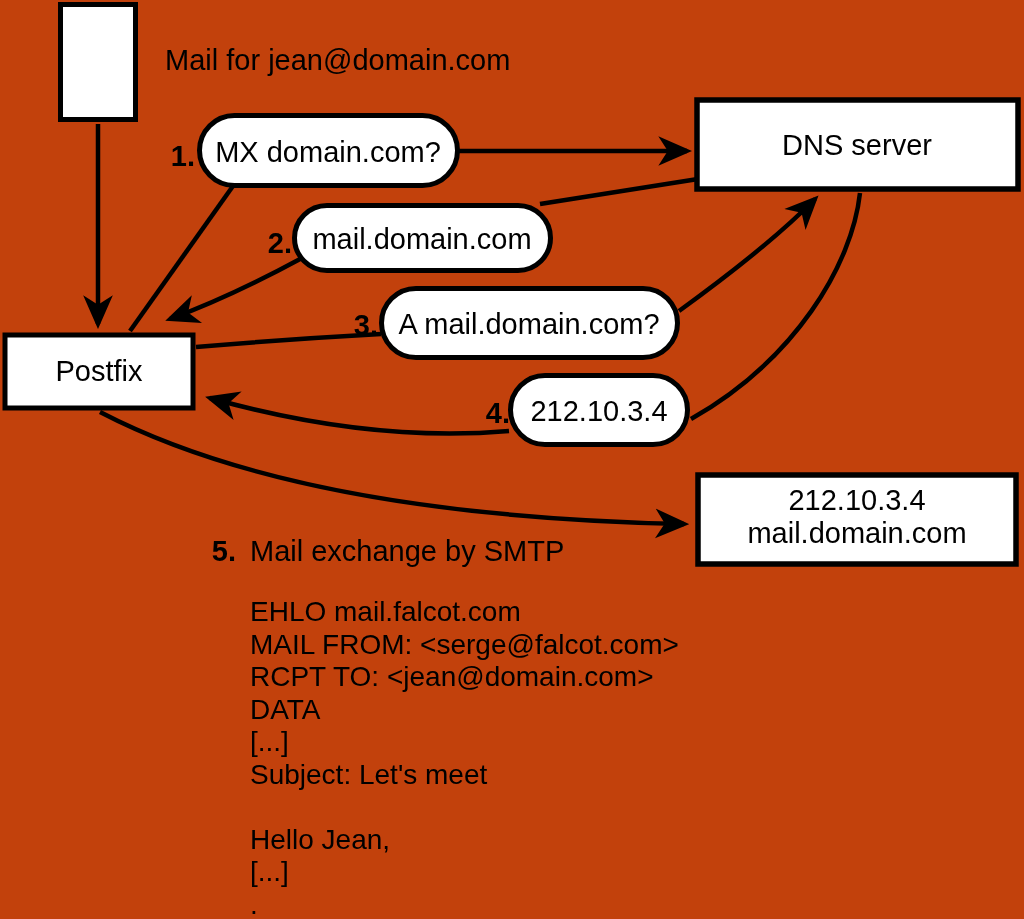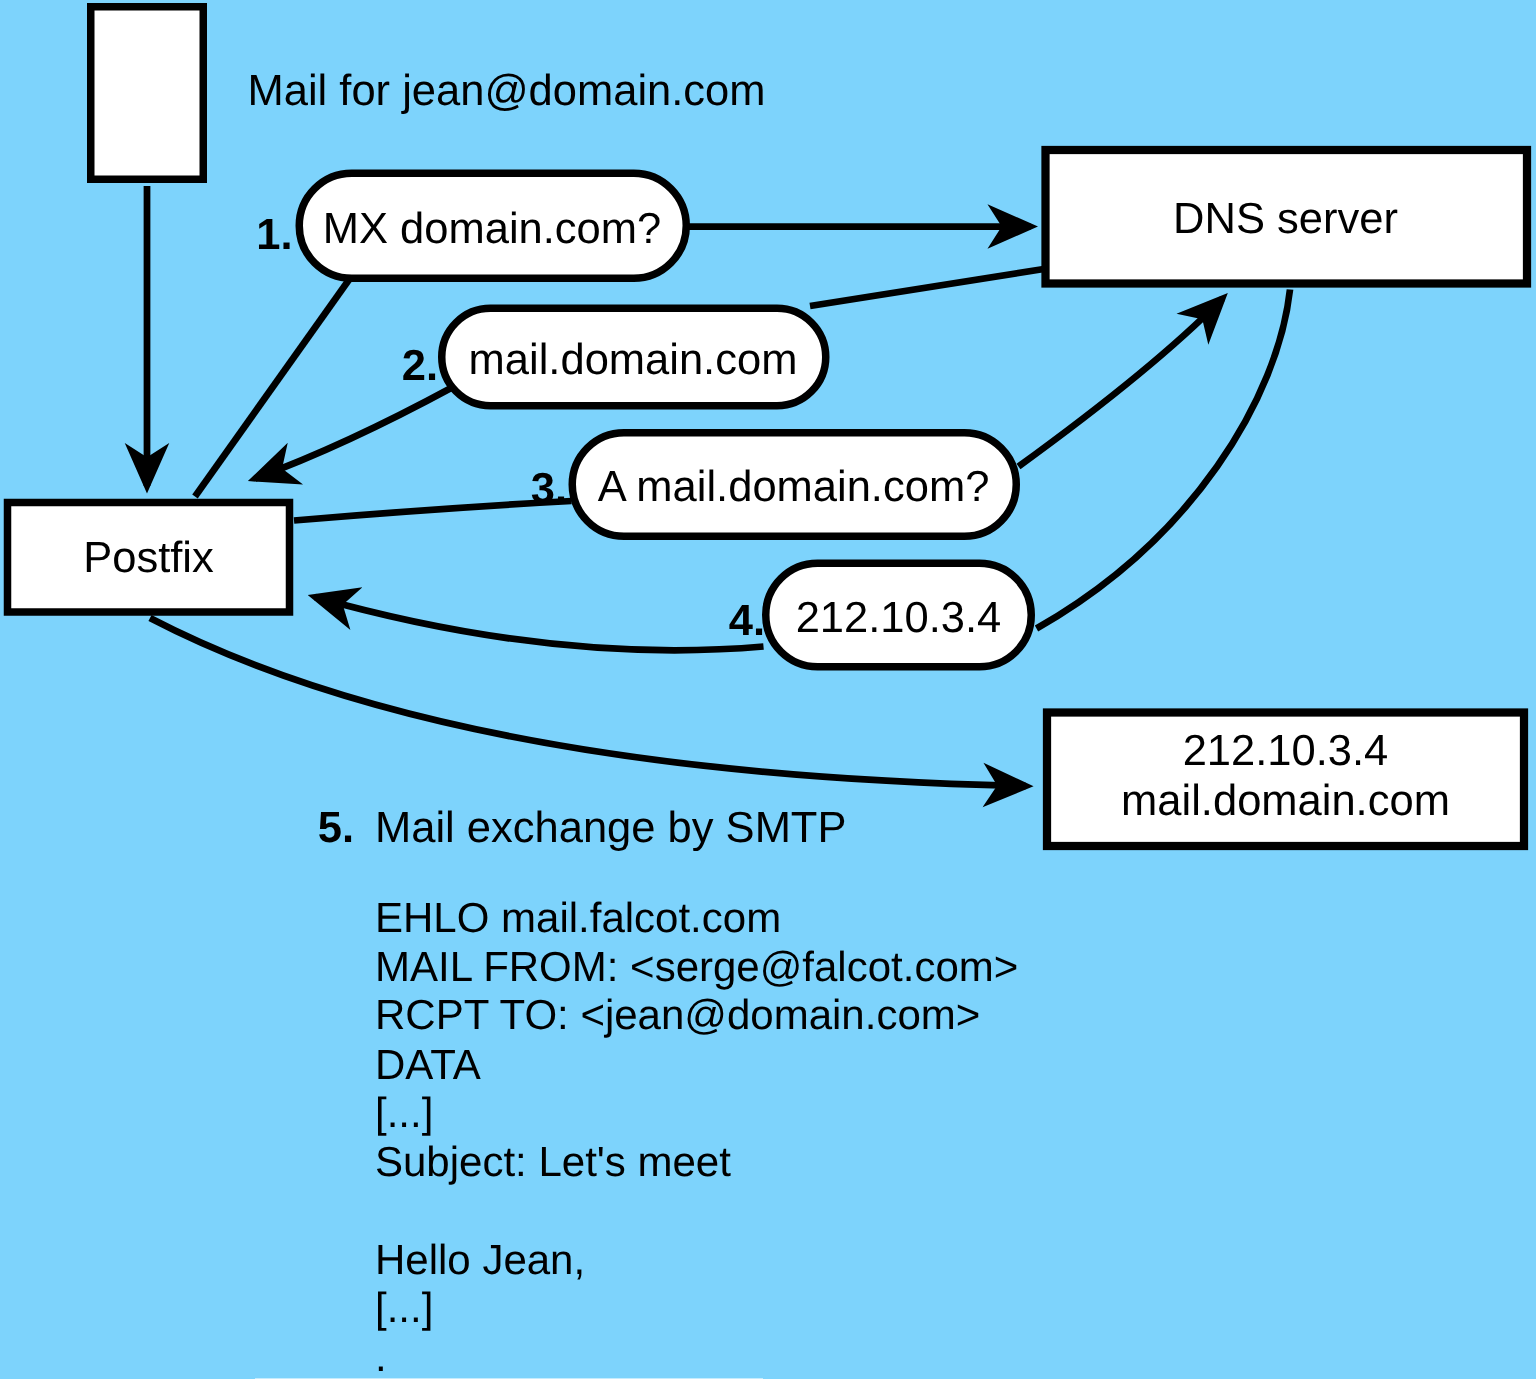--- a/index.html
+++ b/index.html
@@ -4,21 +4,21 @@
 <style>
   html, body {
     margin: 0;
     padding: 0;
     background: #ffffff;
   }
   .stage {
     position: relative;
     width: 1024px;
     height: 919px;
-    background: #7dd3fc;
+    background: #c2410c;
     overflow: hidden;
     font-family: "Liberation Sans", sans-serif;
   }
   svg { display: block; }
   .lbl {
     font-family: "Liberation Sans", sans-serif;
     font-size: 29px;
     fill: #000000;
   }
   .lbl-bold {

